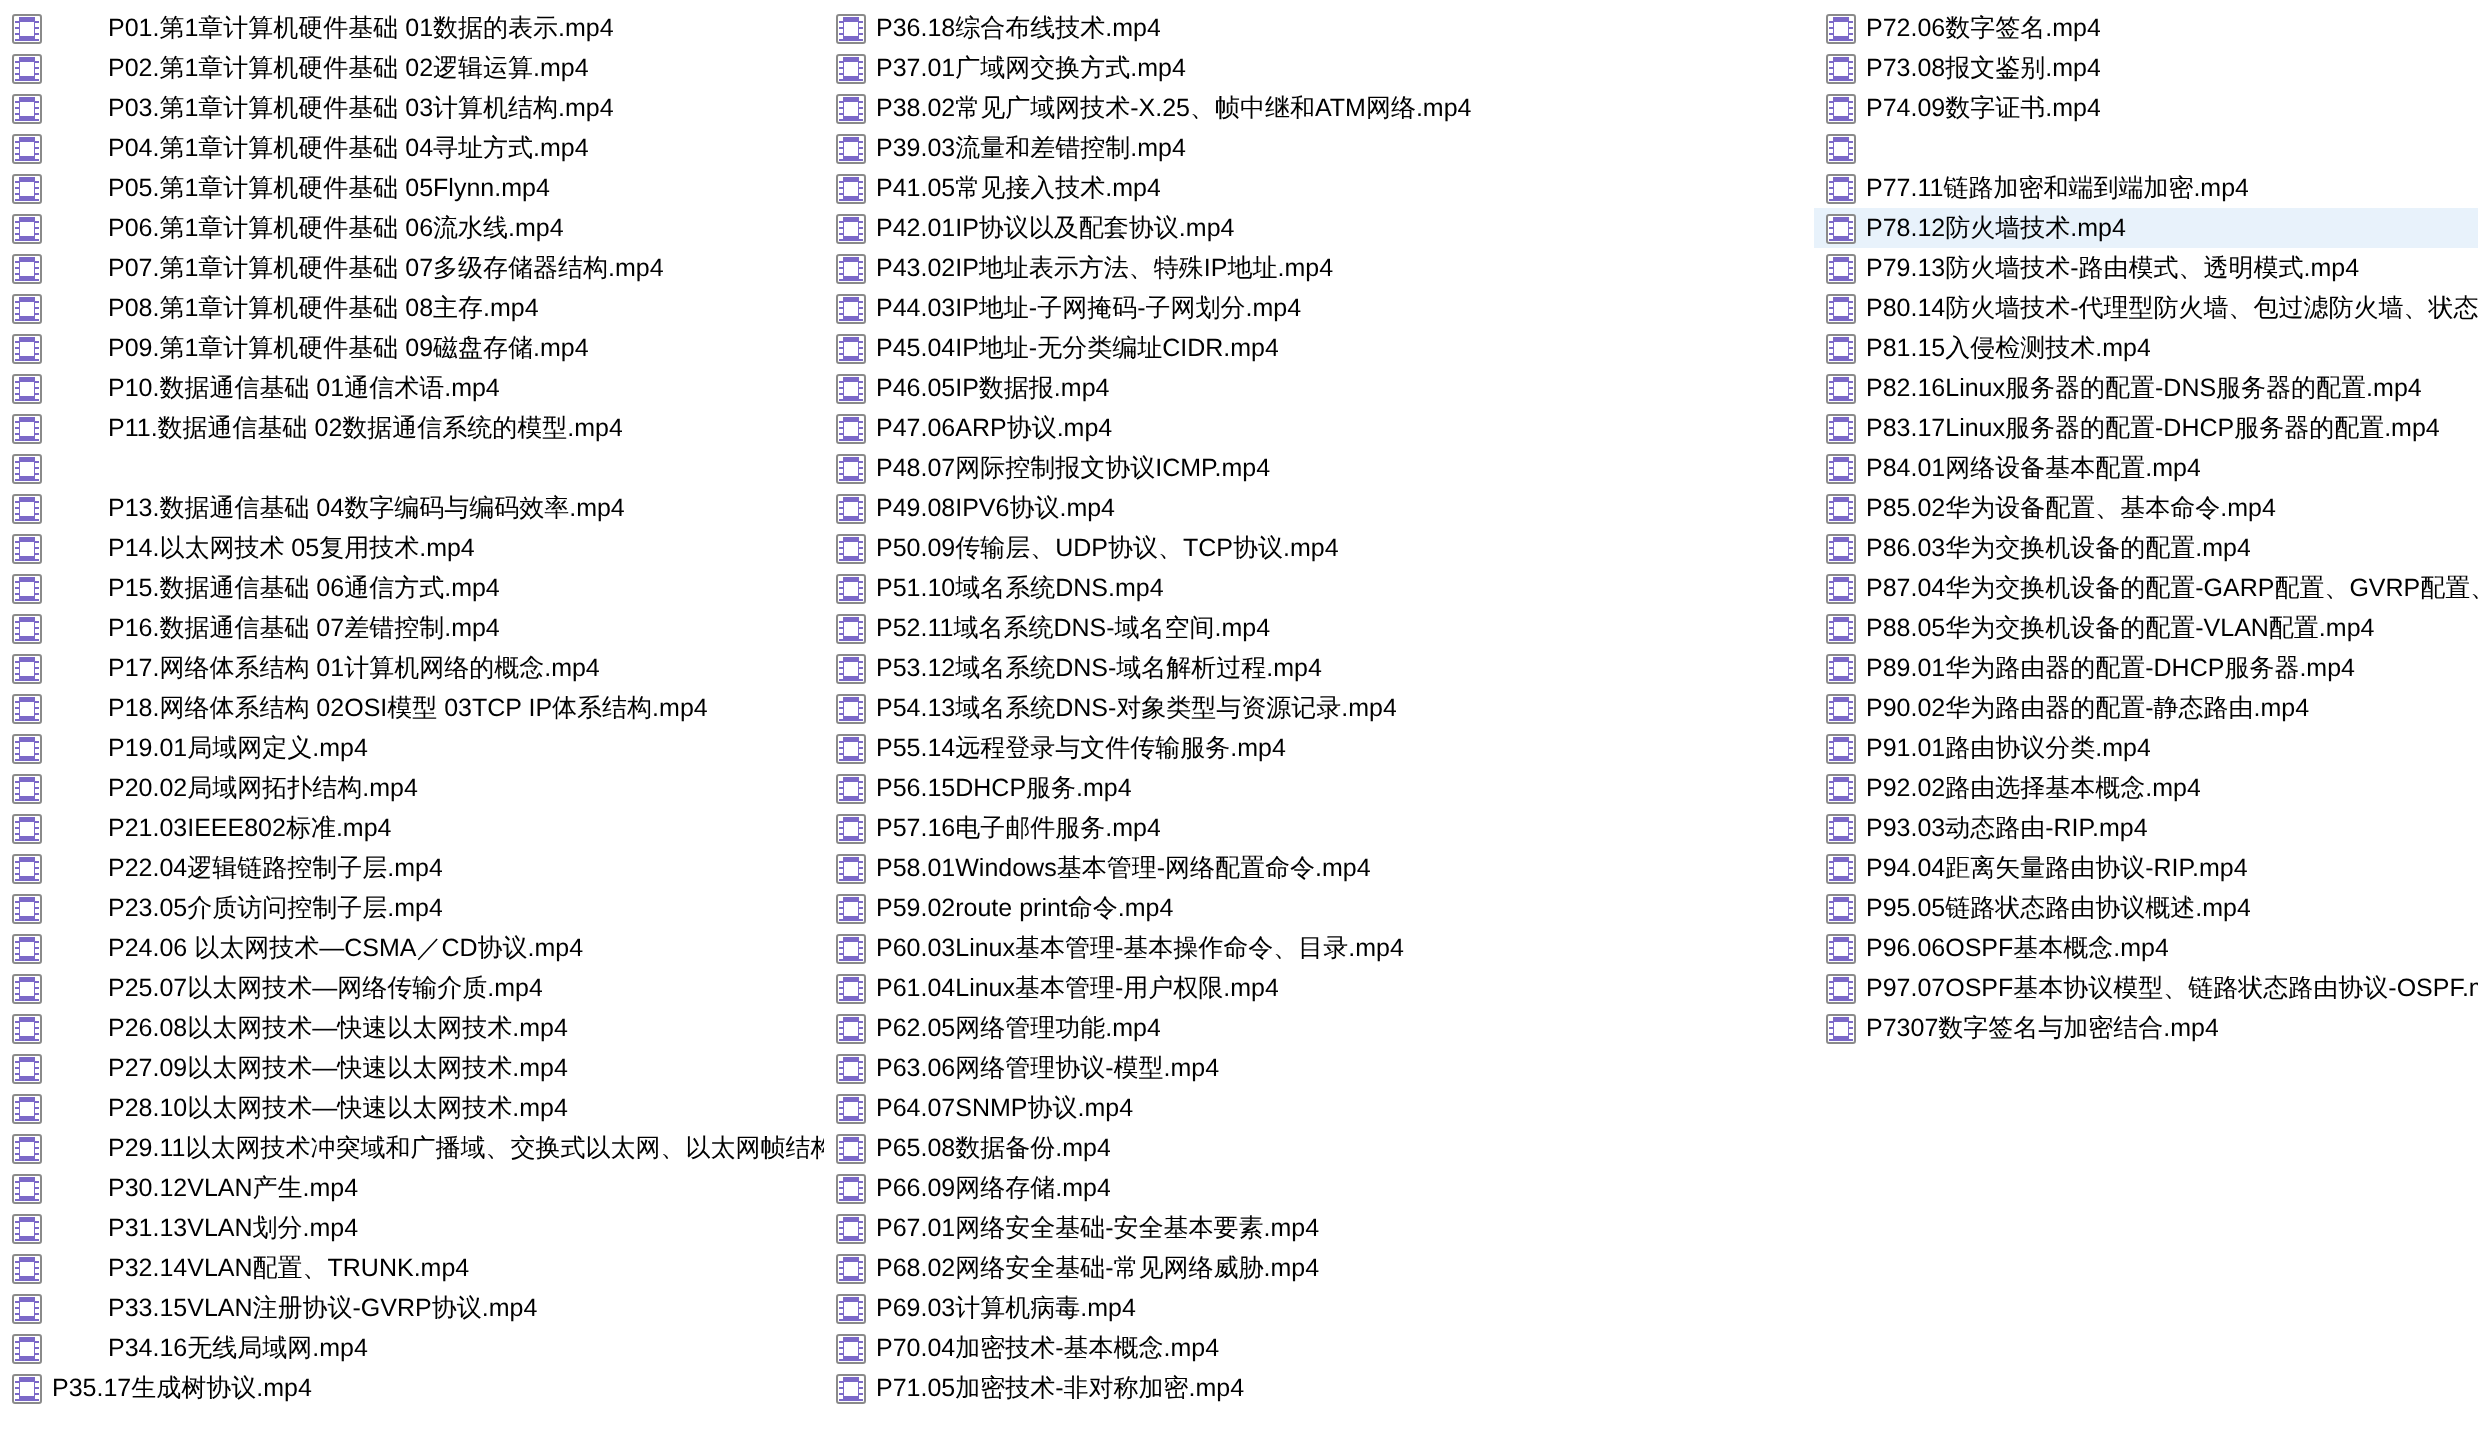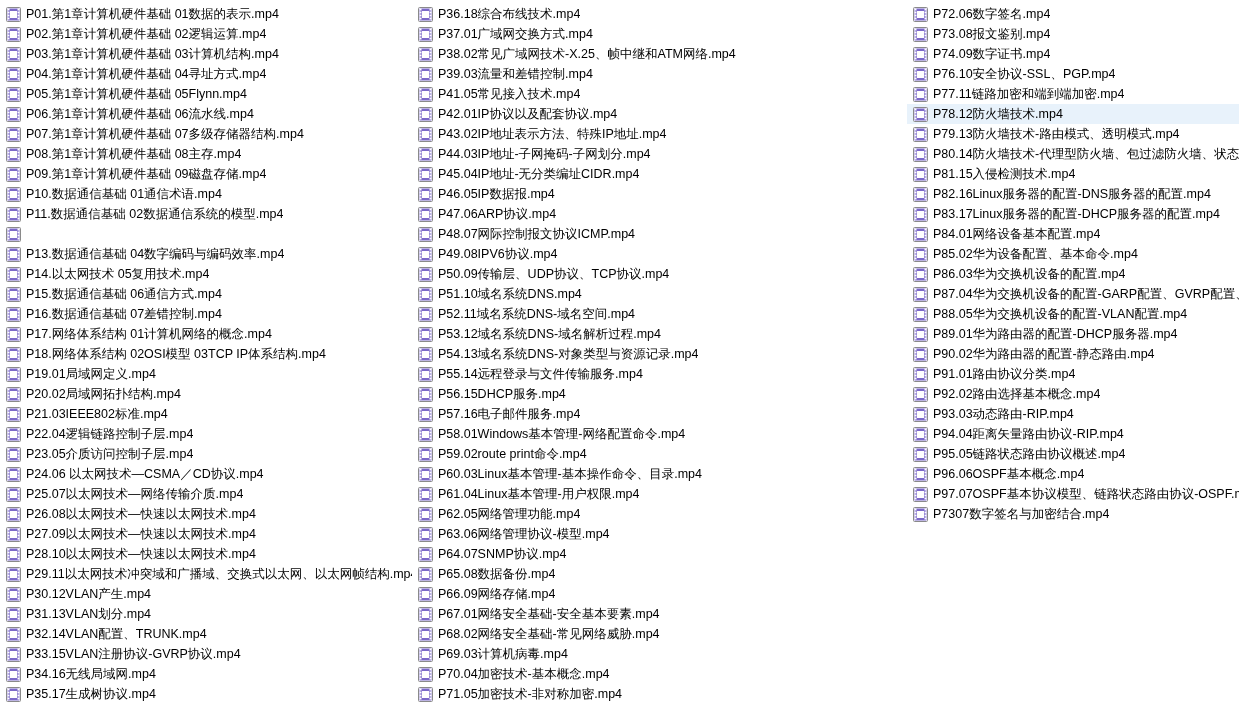--- a/index.html
+++ b/index.html
@@ -27,21 +27,21 @@
   }
   .file-item {
     display: flex;
     align-items: center;
     height: 20px;
     box-sizing: border-box;
     padding-left: 6px;
     white-space: nowrap;
     overflow: hidden;
   }
-  .file-item.col0 { width: 412px; }
+  .file-item.col0 { width: 412px; gap: 28px; }
   .file-item.col1 { width: 332px; text-align: center; }
   .file-item.col2 { width: 495px; }
   .file-item.selected {
     background: #e8f2fb;
   }
   .icon {
     flex: 0 0 auto;
     width: 15px;
     height: 15px;
     margin-right: 5px;
@@ -1383,21 +1383,20 @@
           <rect x="1.5" y="4.5" width="2" height="2" fill="#ffffff"></rect>
           <rect x="1.5" y="7.5" width="2" height="2" fill="#ffffff"></rect>
           <rect x="1.5" y="10.5" width="2" height="2" fill="#ffffff"></rect>
           <rect x="11.5" y="1.5" width="2" height="2" fill="#ffffff"></rect>
           <rect x="11.5" y="4.5" width="2" height="2" fill="#ffffff"></rect>
           <rect x="11.5" y="7.5" width="2" height="2" fill="#ffffff"></rect>
           <rect x="11.5" y="10.5" width="2" height="2" fill="#ffffff"></rect>
           <rect x="4" y="4" width="7" height="7" fill="#ffffff"></rect>
         </svg>
       </span>
-      <span class="label">P76.10安全协议-SSL、PGP.mp4</span>
     </div>
     <div class="file-item col2">
       <span class="icon">
         <svg width="15" height="15" viewBox="0 0 15 15" xmlns="http://www.w3.org/2000/svg">
           <rect x="0.5" y="0.5" width="14" height="14" rx="1" fill="#ffffff" stroke="#8a8a8a" stroke-width="1"></rect>
           <rect x="1.5" y="1.5" width="12" height="12" fill="#7b68c8"></rect>
           <rect x="1.5" y="1.5" width="2" height="2" fill="#ffffff"></rect>
           <rect x="1.5" y="4.5" width="2" height="2" fill="#ffffff"></rect>
           <rect x="1.5" y="7.5" width="2" height="2" fill="#ffffff"></rect>
           <rect x="1.5" y="10.5" width="2" height="2" fill="#ffffff"></rect>

